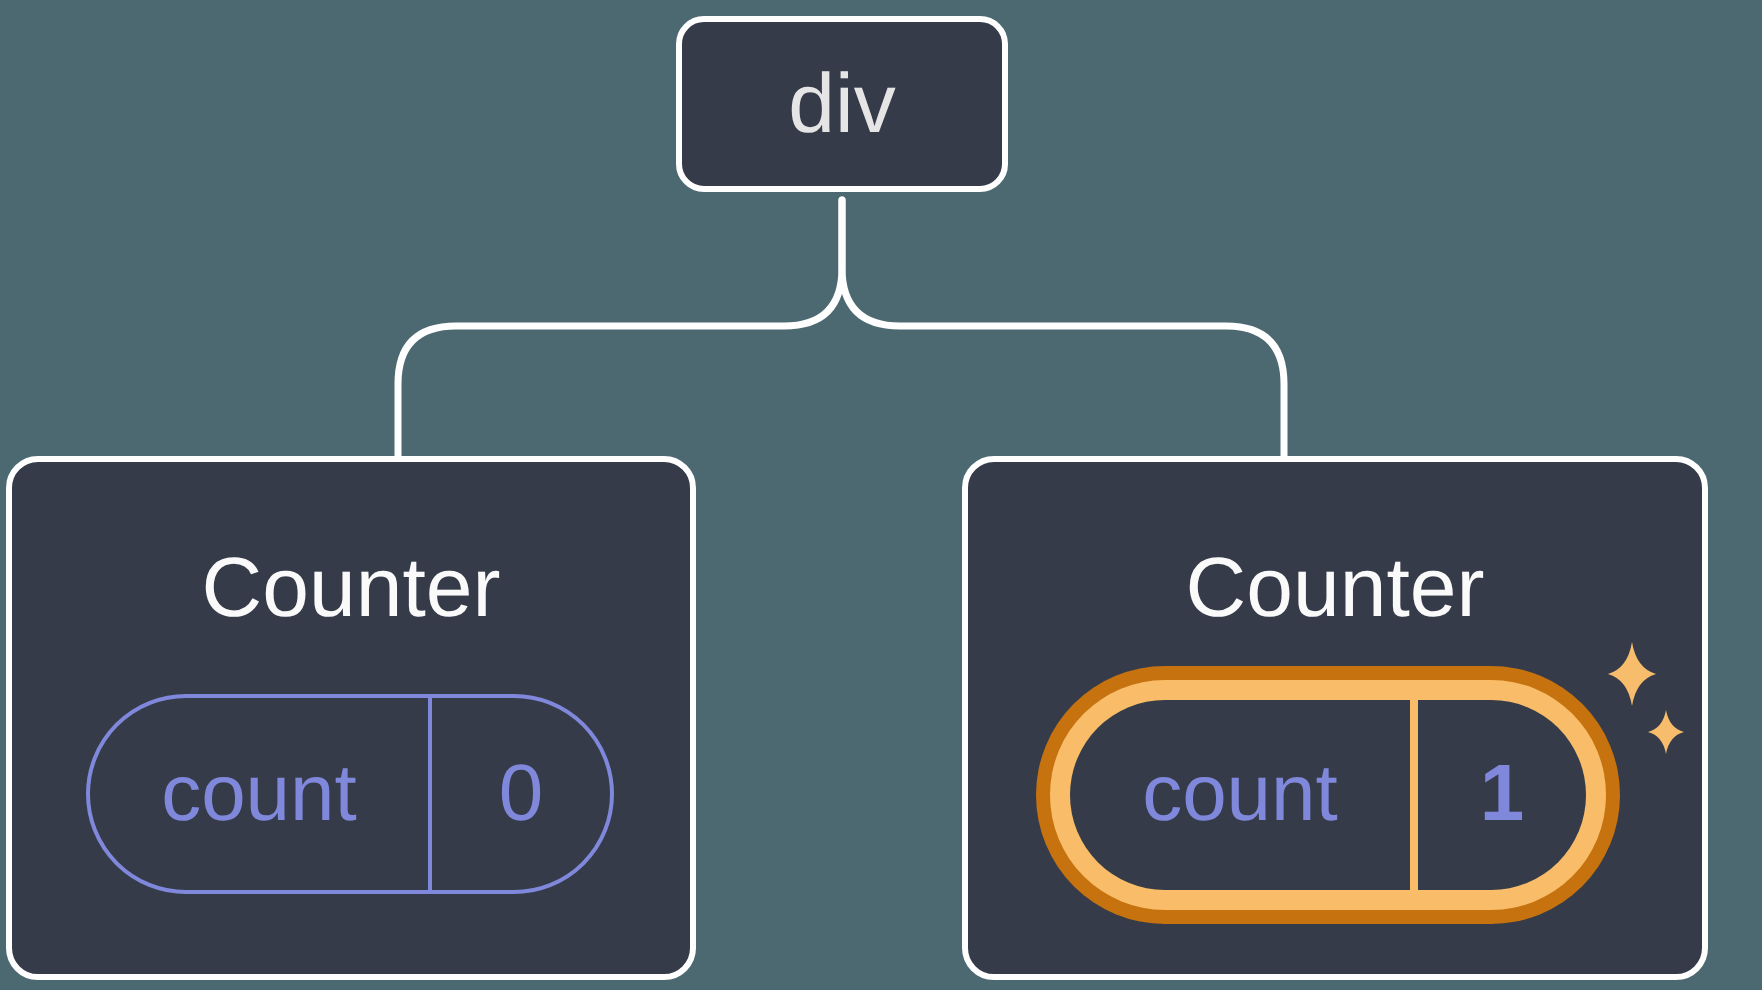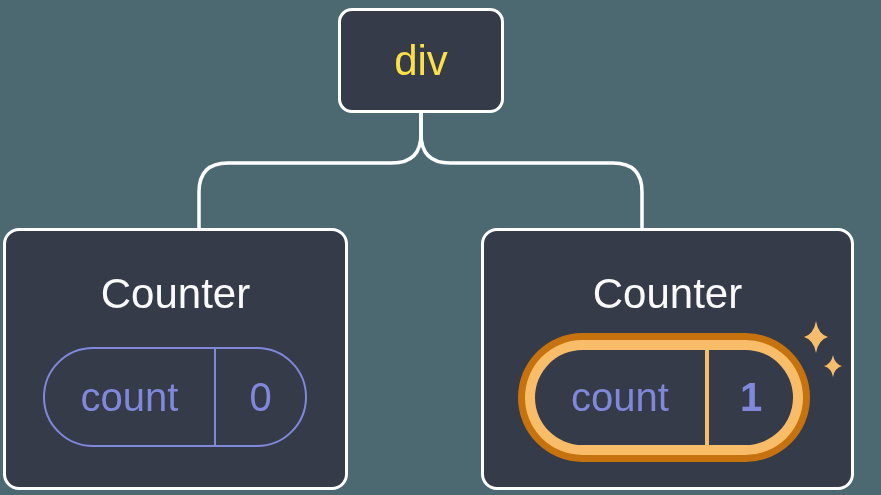--- a/index.html
+++ b/index.html
@@ -15,29 +15,29 @@
     overflow: hidden;
   }
   .connectors {
     position: absolute;
     left: 0; top: 0;
     width: 881px; height: 495px;
   }
   .node-root {
     position: absolute;
     left: 338px; top: 8px;
-    width: 166px; height: 105px;
+    width: 166px; height: 88px;
     box-sizing: border-box;
     background: #353B48;
     border: 3px solid #FFFFFF;
     border-radius: 14px;
     display: flex;
     align-items: center;
     justify-content: center;
-    color: #fde047;
+    color: #e5e5e5;
     font-size: 42px;
     font-weight: 500;
   }
   .card {
     position: absolute;
     top: 228px;
     height: 262px;
     box-sizing: border-box;
     background: #353B48;
     border: 3px solid #FFFFFF;

